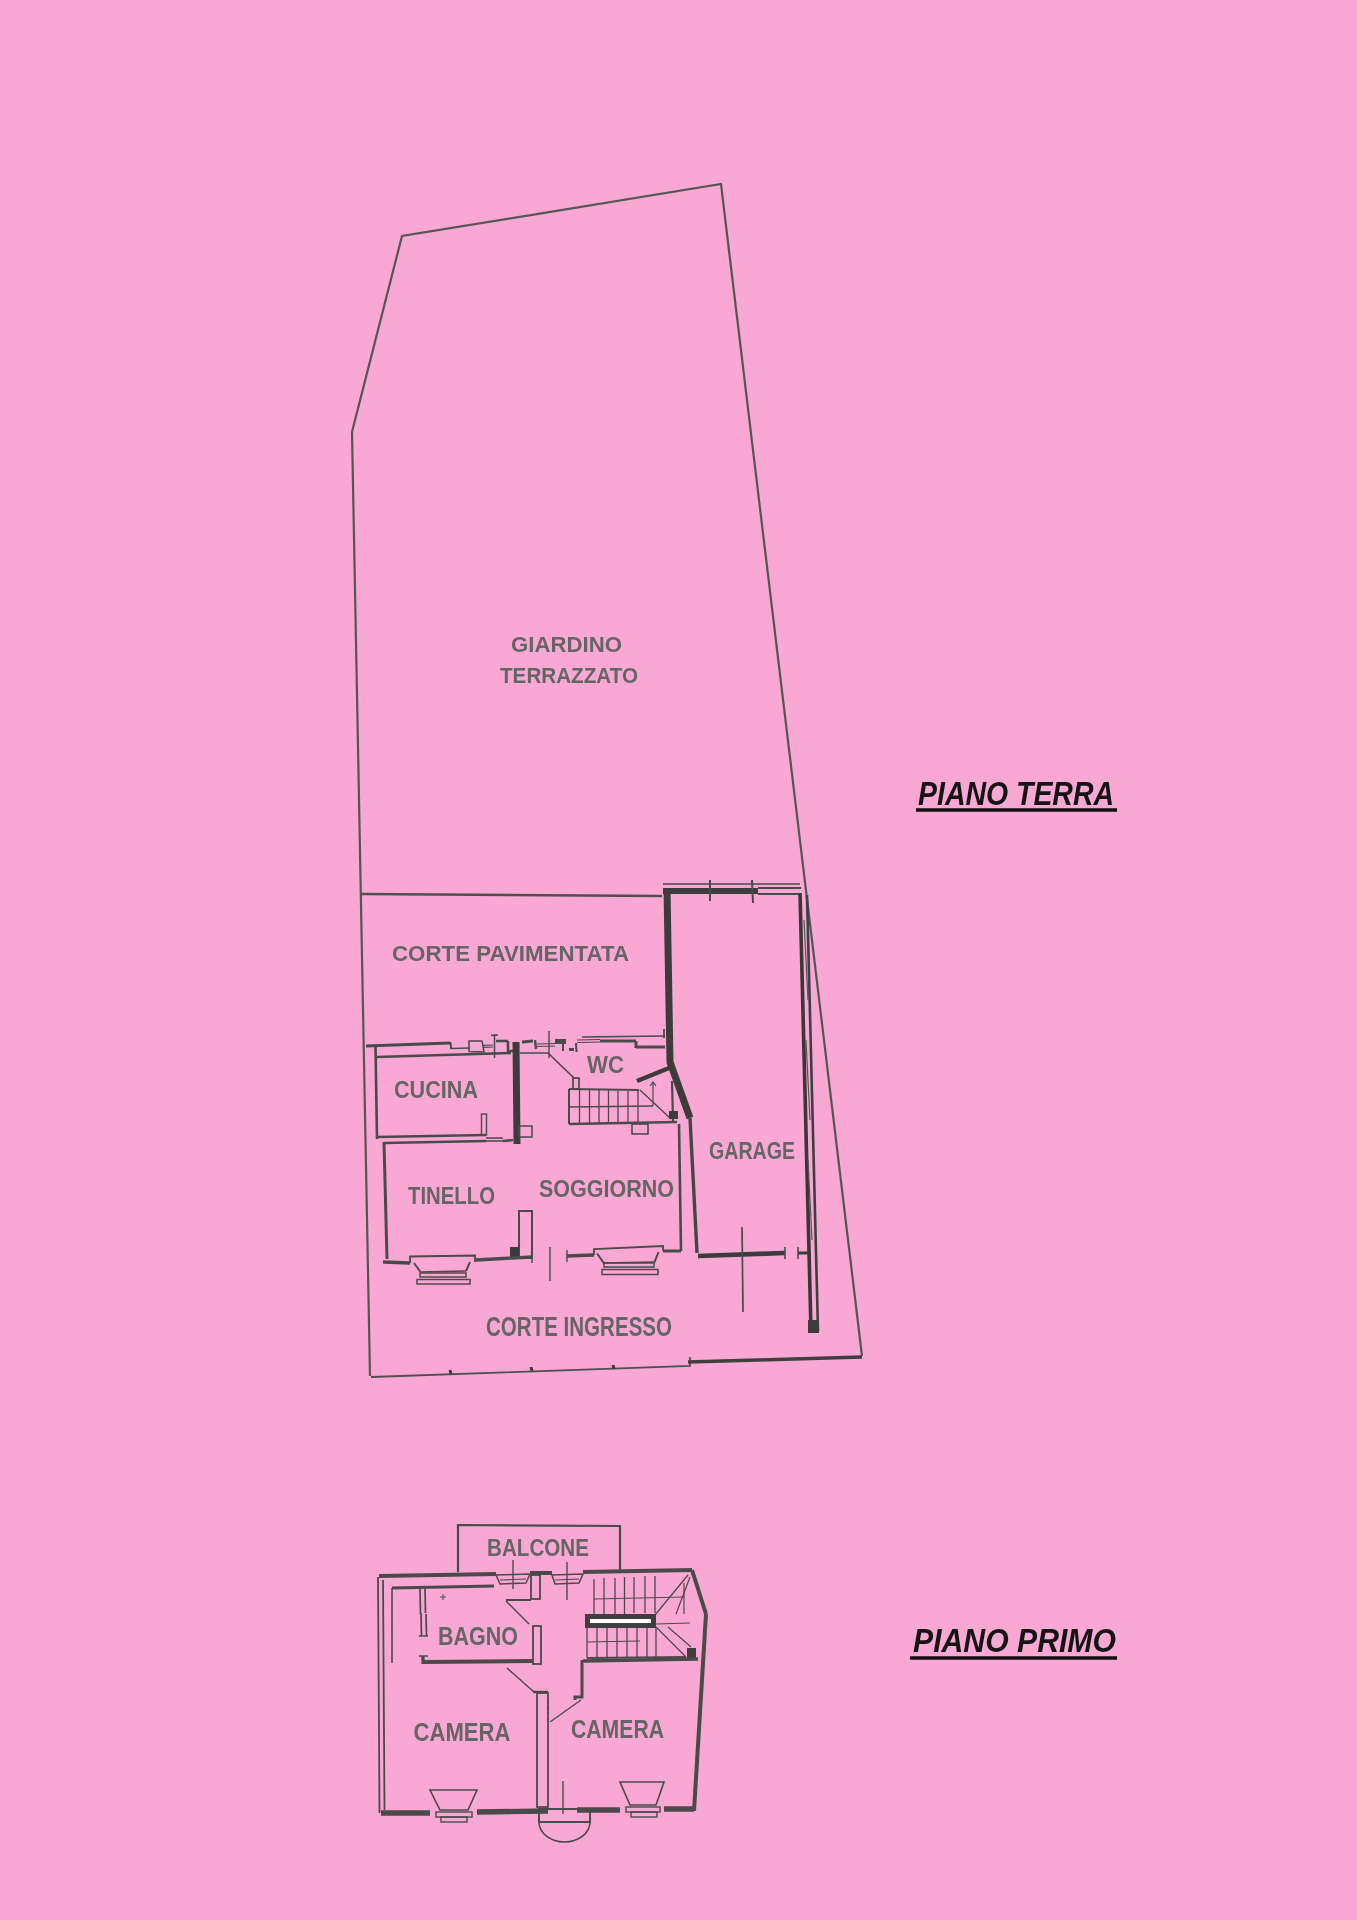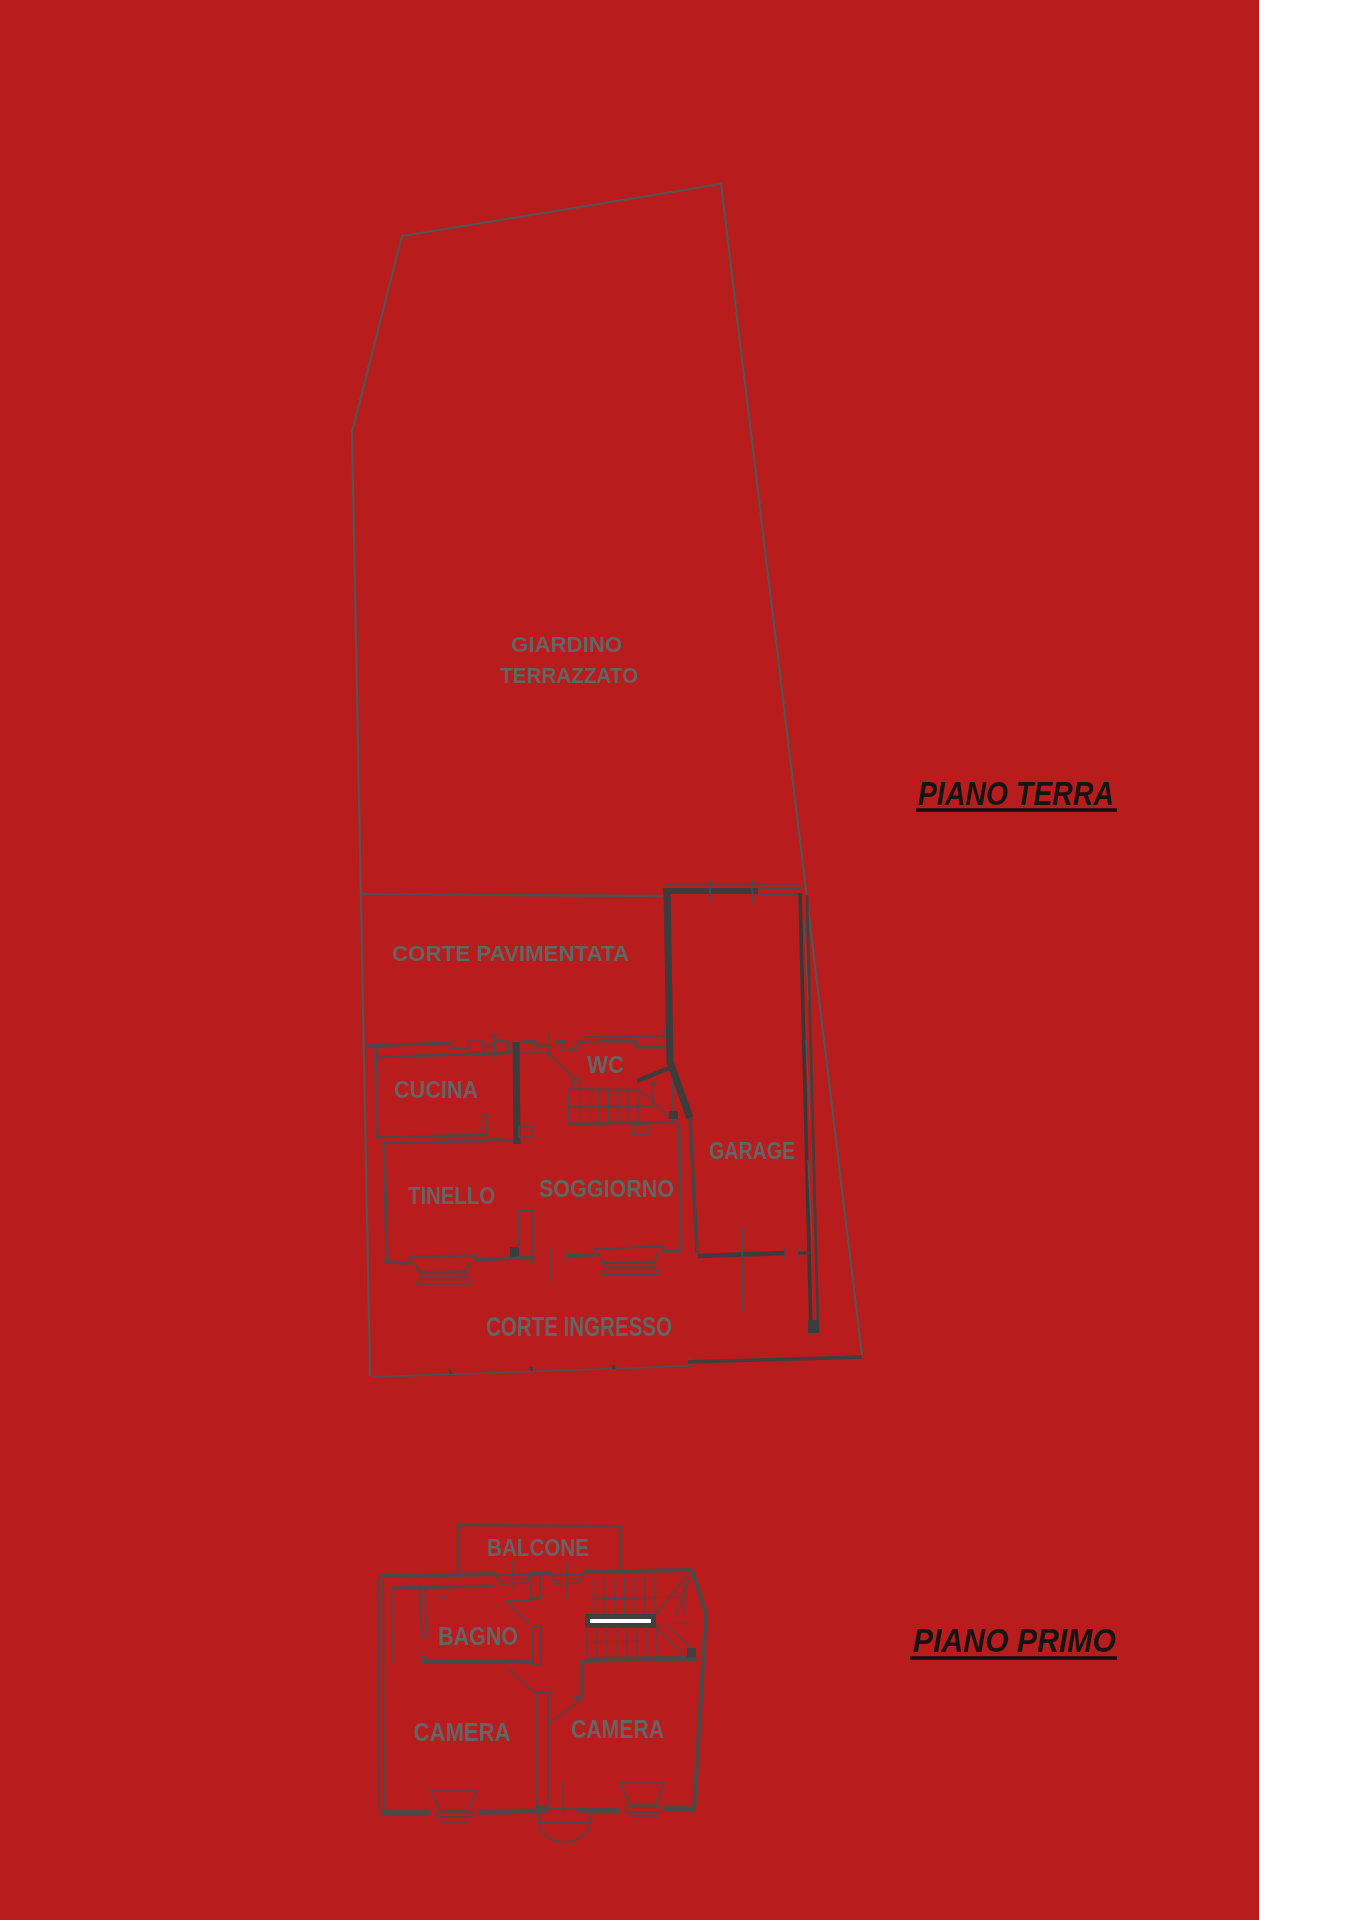--- a/index.html
+++ b/index.html
@@ -1,16 +1,16 @@
 <!DOCTYPE html>
 <html><head>
 <meta charset="utf-8">
 <style>
   html,body{margin:0;padding:0;background:#ffffff;}
-  .page{width:1259px;height:1920px;position:relative;background:#b91c1c;overflow:hidden;}
+  .page{width:1357px;height:1920px;position:relative;background:#f9a8d4;overflow:hidden;}
   text{font-family:"Liberation Sans", sans-serif;font-weight:bold;fill:#656565;stroke:none;}
   .title{fill:#141414;font-style:italic;}
 </style>
 </head>
 <body>
 <div class="page">
 <svg width="1357" height="1920" viewBox="0 0 1357 1920" style="filter:blur(0.4px);">
 <g fill="none" stroke="#4a4a4a" stroke-linecap="butt">
 
 <g>

